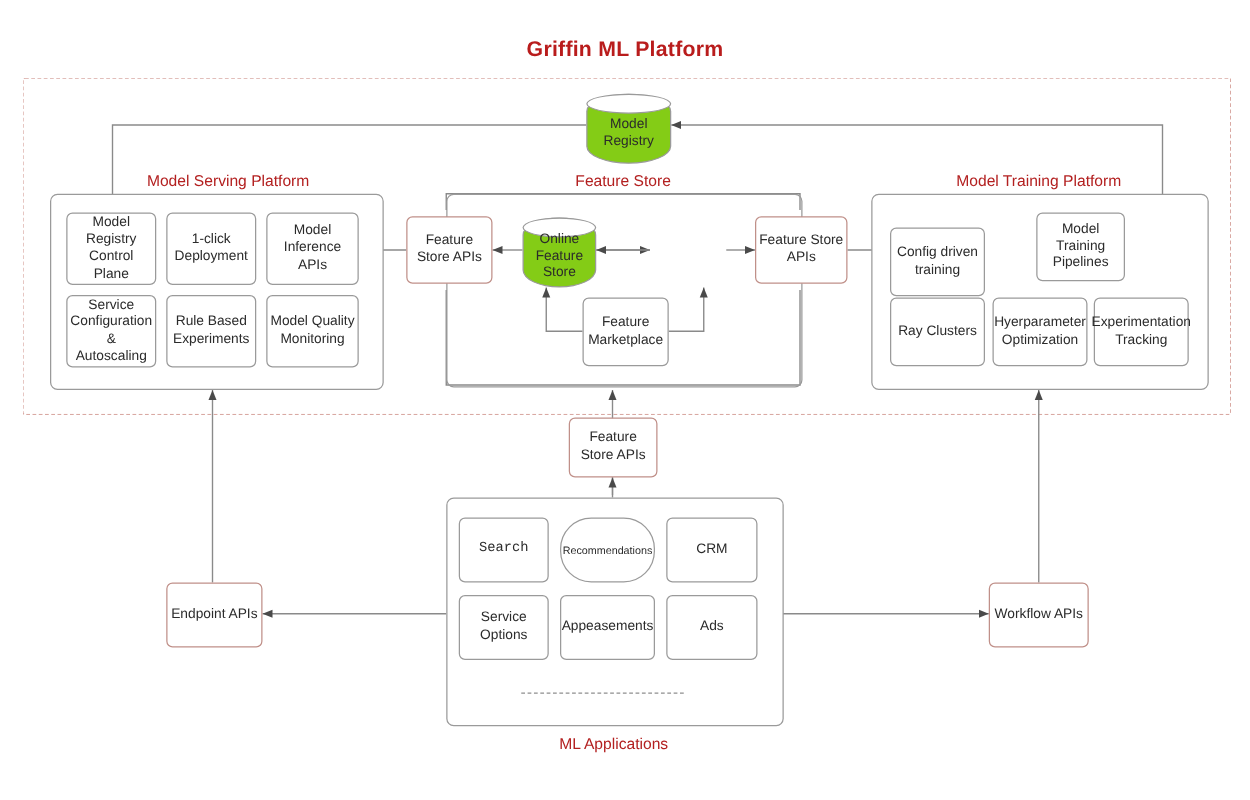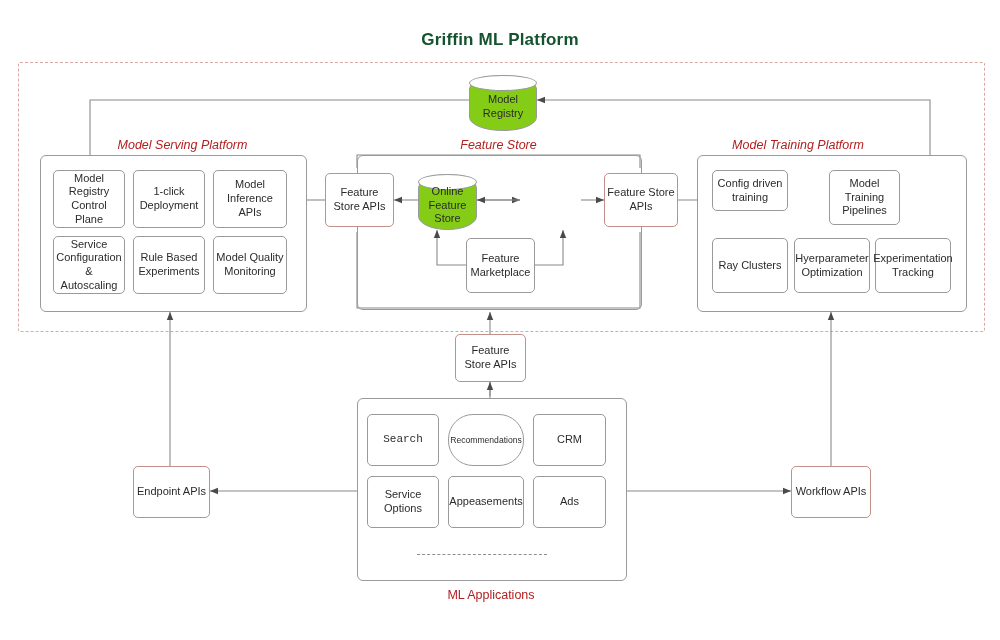--- a/index.html
+++ b/index.html
@@ -6,33 +6,33 @@
   body{
     width:1000px;height:640px;position:relative;overflow:hidden;
     font-family:"Liberation Sans","DejaVu Sans",sans-serif;
     color:#222222;
   }
   #canvas{position:absolute;left:0;top:0;width:1000px;height:640px;}
   svg.wires{position:absolute;left:0;top:0;width:1000px;height:640px;pointer-events:none;}
 
   .title{
     position:absolute;left:0;top:30px;width:1000px;text-align:center;
-    font-size:17px;font-weight:bold;color:#14532d;letter-spacing:.2px;
+    font-size:17px;font-weight:bold;color:#b91c1c;letter-spacing:.2px;
   }
 
   .platform-dashed{
     position:absolute;left:18px;top:62px;width:965px;height:268px;
     border:1.6px dashed #d9a9a3;border-radius:2px;background:transparent;
   }
 
   .group-box{
     position:absolute;border:1px solid #9a9a9a;border-radius:6px;background:#ffffff;
   }
   .group-label{
-    position:absolute;text-align:center;font-size:12.5px;color:#b32020;white-space:nowrap;font-style:italic;
+    position:absolute;text-align:center;font-size:12.5px;color:#b32020;white-space:nowrap;
   }
 
   .node{
     position:absolute;border:1px solid #9a9a9a;border-radius:5px;background:#ffffff;
     display:flex;align-items:center;justify-content:center;text-align:center;
     font-size:11px;line-height:1.25;color:#2b2b2b;box-sizing:border-box;padding:2px;
   }
   .node.accent{border:1px solid #c09089;}
   .node.tiny{font-size:8.6px;}
 
@@ -131,24 +131,24 @@
 
   <div class="cyl" style="left:418px;top:174px;width:59px;height:56px;">
     <div class="cyl-txt">Online Feature Store</div>
   </div>
 
 
   <div class="node accent" style="left:604px;top:173px;width:74px;height:54px;">Feature Store APIs</div>
 
   <div class="node" style="left:466px;top:238px;width:69px;height:55px;">Feature Marketplace</div>
 
-  <div class="group-label" style="left:664px;top:138px;width:268px;">Model Training Platform</div>
+  <div class="group-label" style="left:697px;top:138px;width:268px;">Model Training Platform</div>
   <div class="group-box" style="left:697px;top:155px;width:268px;height:155px;"></div>
 
-  <div class="node" style="left:712px;top:170px;width:76px;height:41px;">Config driven training</div>
+  <div class="node" style="left:712px;top:182px;width:76px;height:55px;">Config driven training</div>
   <div class="node" style="left:829px;top:170px;width:71px;height:55px;">Model Training Pipelines</div>
   <div class="node" style="left:794px;top:238px;width:76px;height:55px;">Hyerparameter Optimization</div>
   <div class="node" style="left:712px;top:238px;width:76px;height:55px;">Ray Clusters</div>
   <div class="node" style="left:875px;top:238px;width:76px;height:55px;">Experimentation Tracking</div>
 
   <div class="node accent" style="left:455px;top:334px;width:71px;height:48px;">Feature Store APIs</div>
 
   <div class="node accent" style="left:133px;top:466px;width:77px;height:52px;">Endpoint APIs</div>
   <div class="node accent" style="left:791px;top:466px;width:80px;height:52px;">Workflow APIs</div>
 

